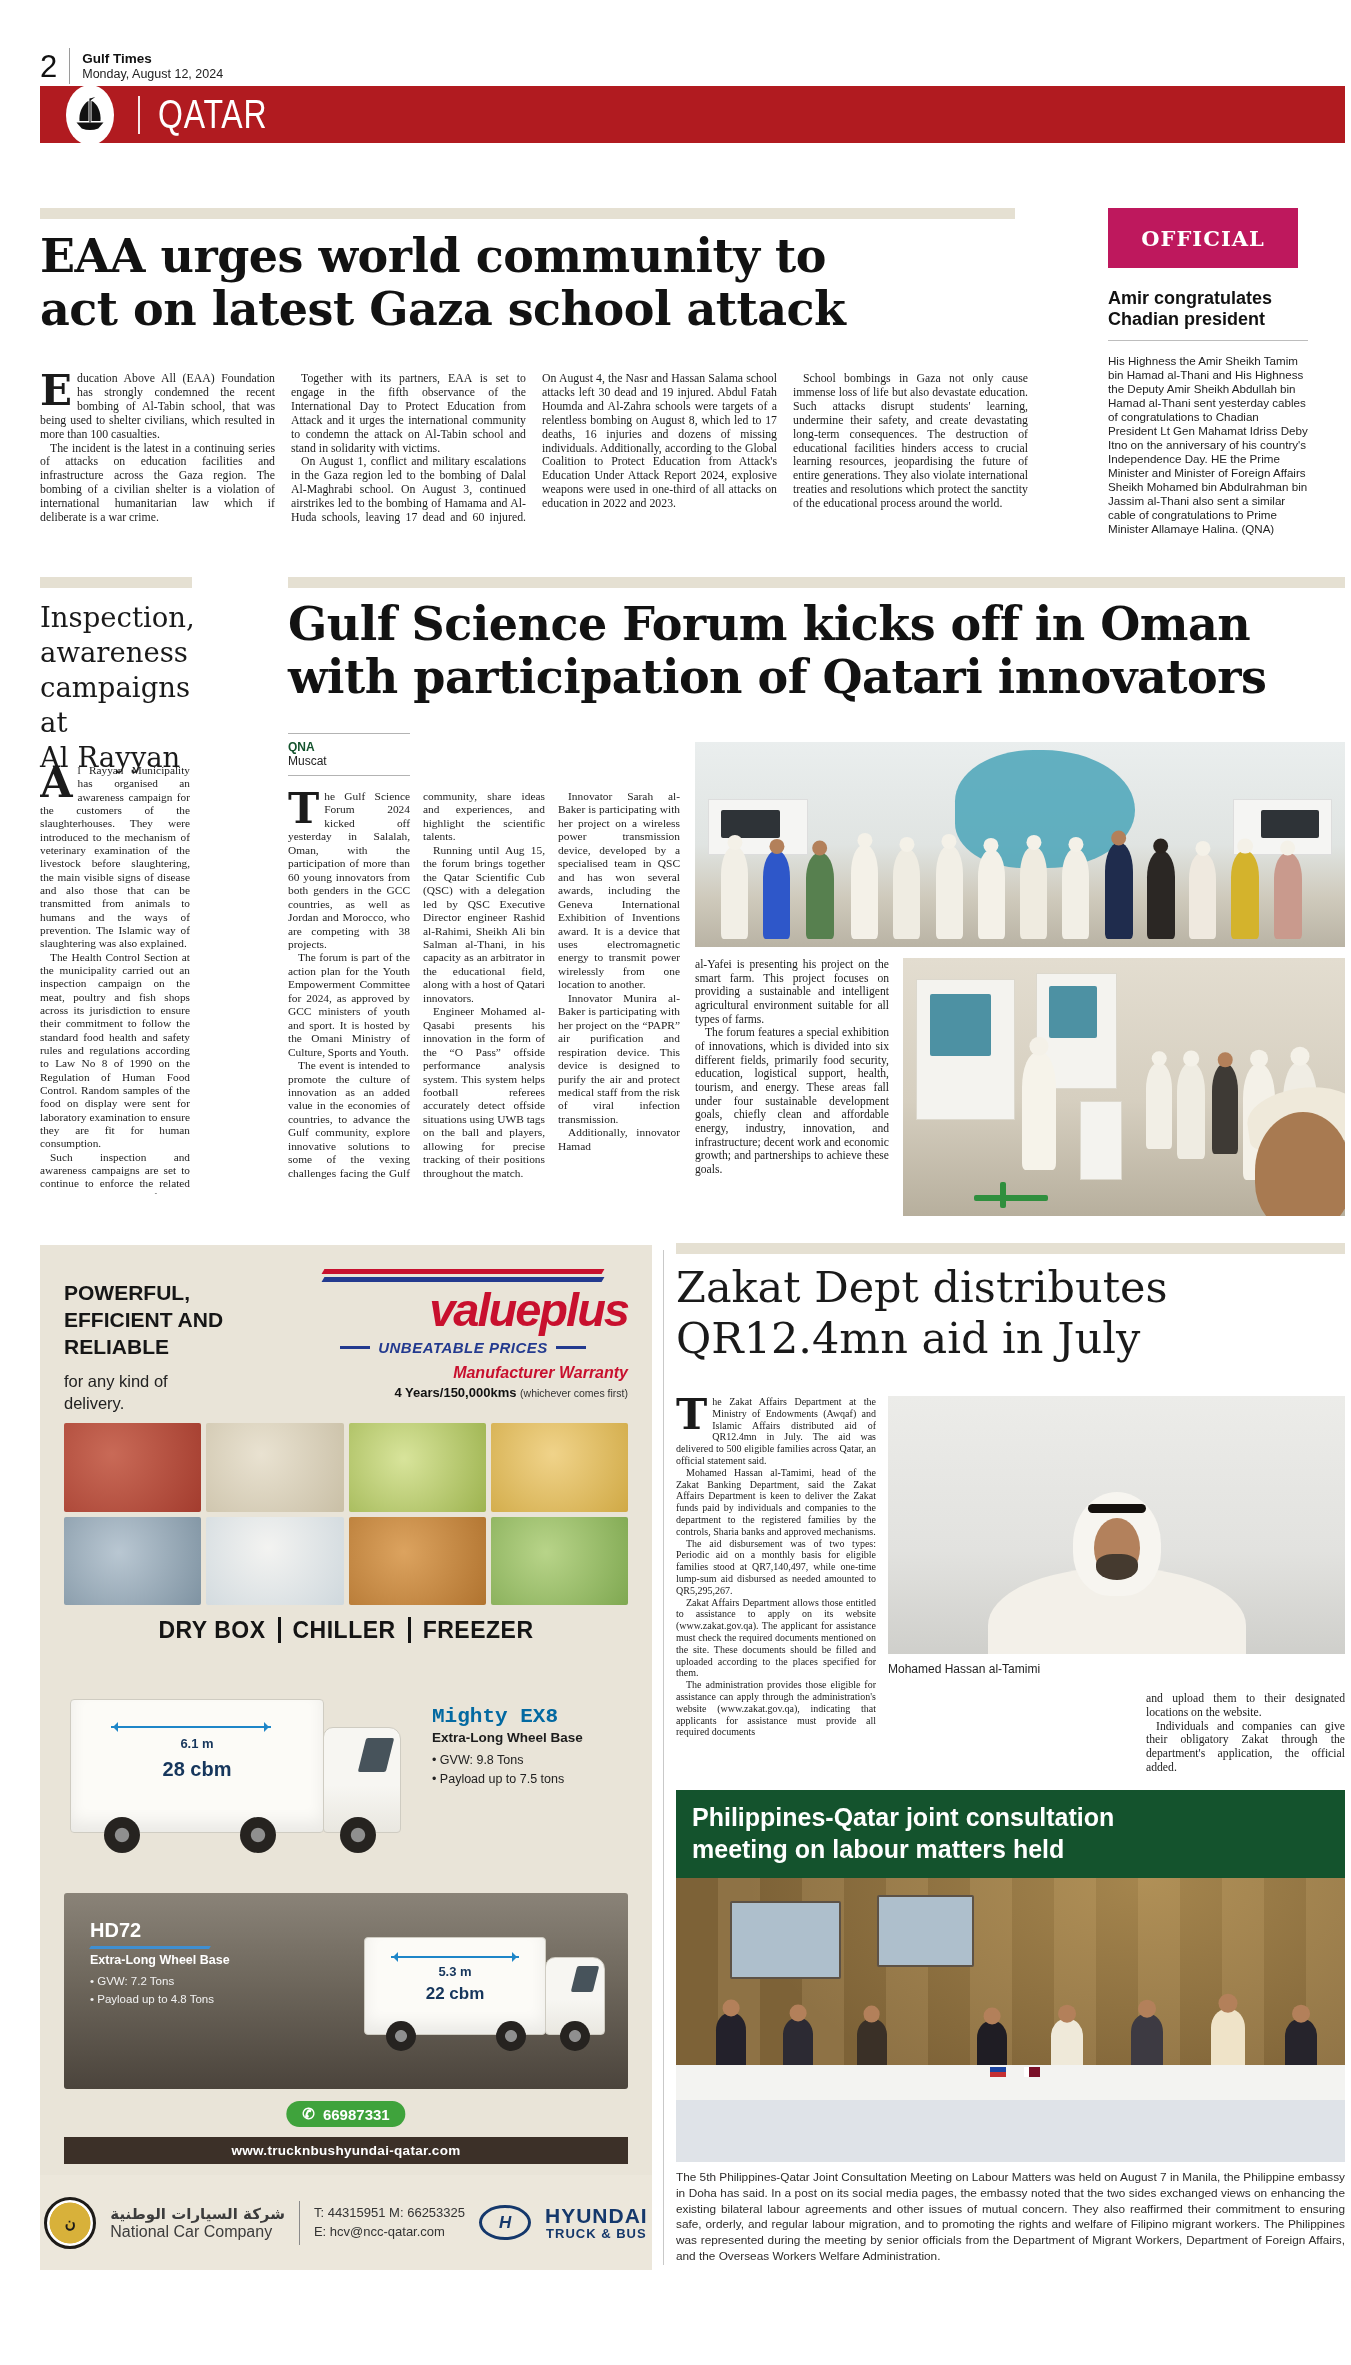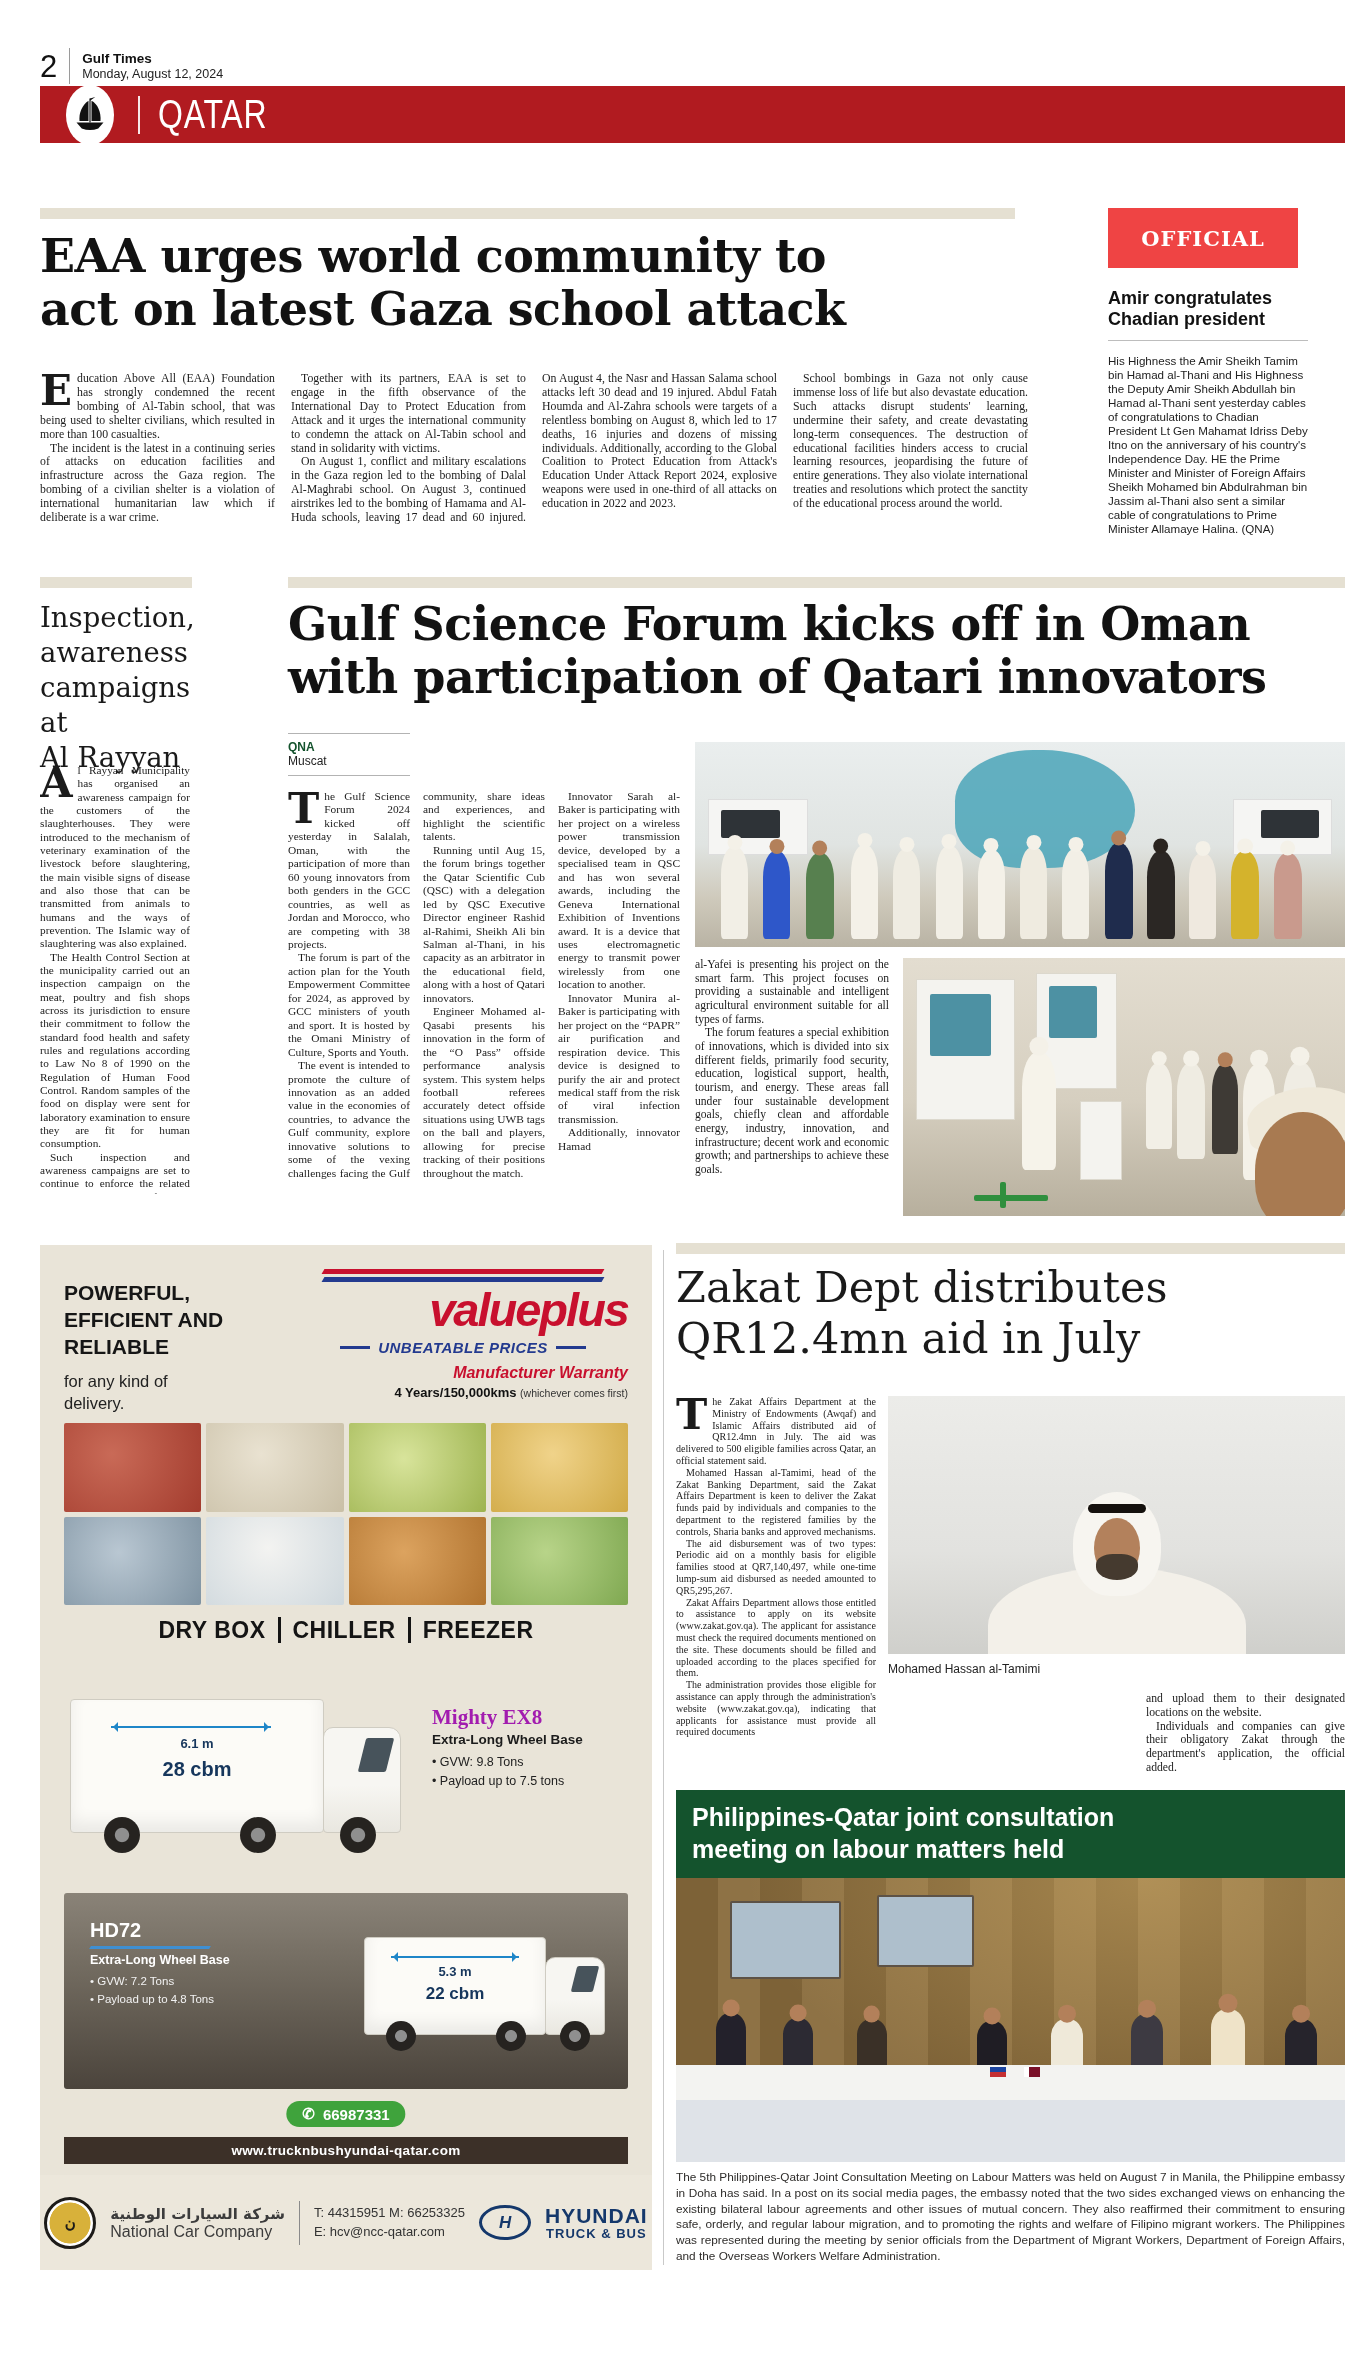--- a/index.html
+++ b/index.html
@@ -32,21 +32,21 @@
   
   .btxt{font-size:11.8px;line-height:1.18;text-align:justify;color:#1b1b1b}
   .btxt p{margin:0;text-indent:10px}
   .btxt p.lead{text-indent:0}
   p.lead::first-letter{float:left;font-family:"DejaVu Serif", serif;font-weight:bold;
                        font-size:42px;line-height:34px;padding:2px 5px 0 0}
   .cols4{column-count:4;column-gap:16px}
   .cols3{column-count:3;column-gap:13px}
 
   
-  .official-tag{left:1108px;top:208px;width:190px;height:60px;background:#ef4444;color:#fff;
+  .official-tag{left:1108px;top:208px;width:190px;height:60px;background:#be185d;color:#fff;
                 display:flex;align-items:center;justify-content:center;
                 font-family:"DejaVu Serif", serif;font-weight:bold;font-size:21px;letter-spacing:1px}
   .official-h{left:1108px;top:288px;width:215px;font-family:"Liberation Sans", sans-serif;
               font-weight:bold;font-size:18px;line-height:1.15;color:#111}
   .official-rule{left:1108px;top:340px;width:200px;height:1px;background:#bdbdbd}
   .official-b{left:1108px;top:354px;width:200px;font-family:"Liberation Sans", sans-serif;
               font-size:11.6px;line-height:1.21;color:#222}
 
   
   .byline{border-top:1px solid #b3b3b3;border-bottom:1px solid #b3b3b3;padding:6px 0 7px 0;width:122px}
@@ -120,21 +120,21 @@
   .cab{position:absolute;background:linear-gradient(180deg,#f7f6f2 55%,#e9e7e0);border-radius:10px 12px 4px 4px;border:1px solid #cfccc2}
   .windshield{position:absolute;background:#47535b;border-radius:2px}
   .wheel{position:absolute;width:36px;height:36px;border-radius:50%;
          background:radial-gradient(circle,#8f8f8f 0 26%,#262320 30% 100%)}
   .dimline{position:absolute;height:2px;background:#1f86c8}
   .dimline::before,.dimline::after{content:'';position:absolute;top:-4px;border:5px solid transparent}
   .dimline::before{left:-3px;border-right-color:#1f86c8}
   .dimline::after{right:-3px;border-left-color:#1f86c8}
   .dim-len{font-family:"Liberation Sans", sans-serif;font-weight:bold;font-size:13px;color:#16365c}
   .dim-vol{font-family:"Liberation Sans", sans-serif;font-weight:bold;font-size:20px;color:#16365c}
-  .t-name{font-family:Liberation Serif, serif;font-weight:800;font-size:21px;color:#a21caf}
+  .t-name{font-family:Liberation Mono, monospace;font-weight:800;font-size:21px;color:#0369a1}
   .t-sub{font-family:"Liberation Sans", sans-serif;font-weight:bold;font-size:13.5px;color:#1c1c1c;margin-top:2px}
   .t-specs{font-family:"Liberation Sans", sans-serif;font-size:12.5px;color:#222;line-height:1.55;margin-top:6px}
   .truck2zone{position:absolute;left:24px;top:648px;width:564px;height:196px;border-radius:3px;overflow:hidden;
               background:linear-gradient(180deg,#8a8378 0%,#6e675c 45%,#4d4must 100%);
               background:linear-gradient(180deg,#8a8378 0%,#6e675c 45%,#4b443c 100%)}
   .t2-name{font-family:"Liberation Sans", sans-serif;font-weight:800;font-size:20px;color:#fff}
   .t2-sub{font-family:"Liberation Sans", sans-serif;font-weight:bold;font-size:12.5px;color:#fff}
   .t2-specs{font-family:"Liberation Sans", sans-serif;font-size:11.5px;color:#f2f2f2;line-height:1.6;margin-top:5px}
   .phone-badge{position:absolute;left:50%;top:856px;transform:translateX(-50%);
                background:#3fa33c;color:#fff;border-radius:15px;padding:4px 16px;display:flex;gap:8px;align-items:center;

